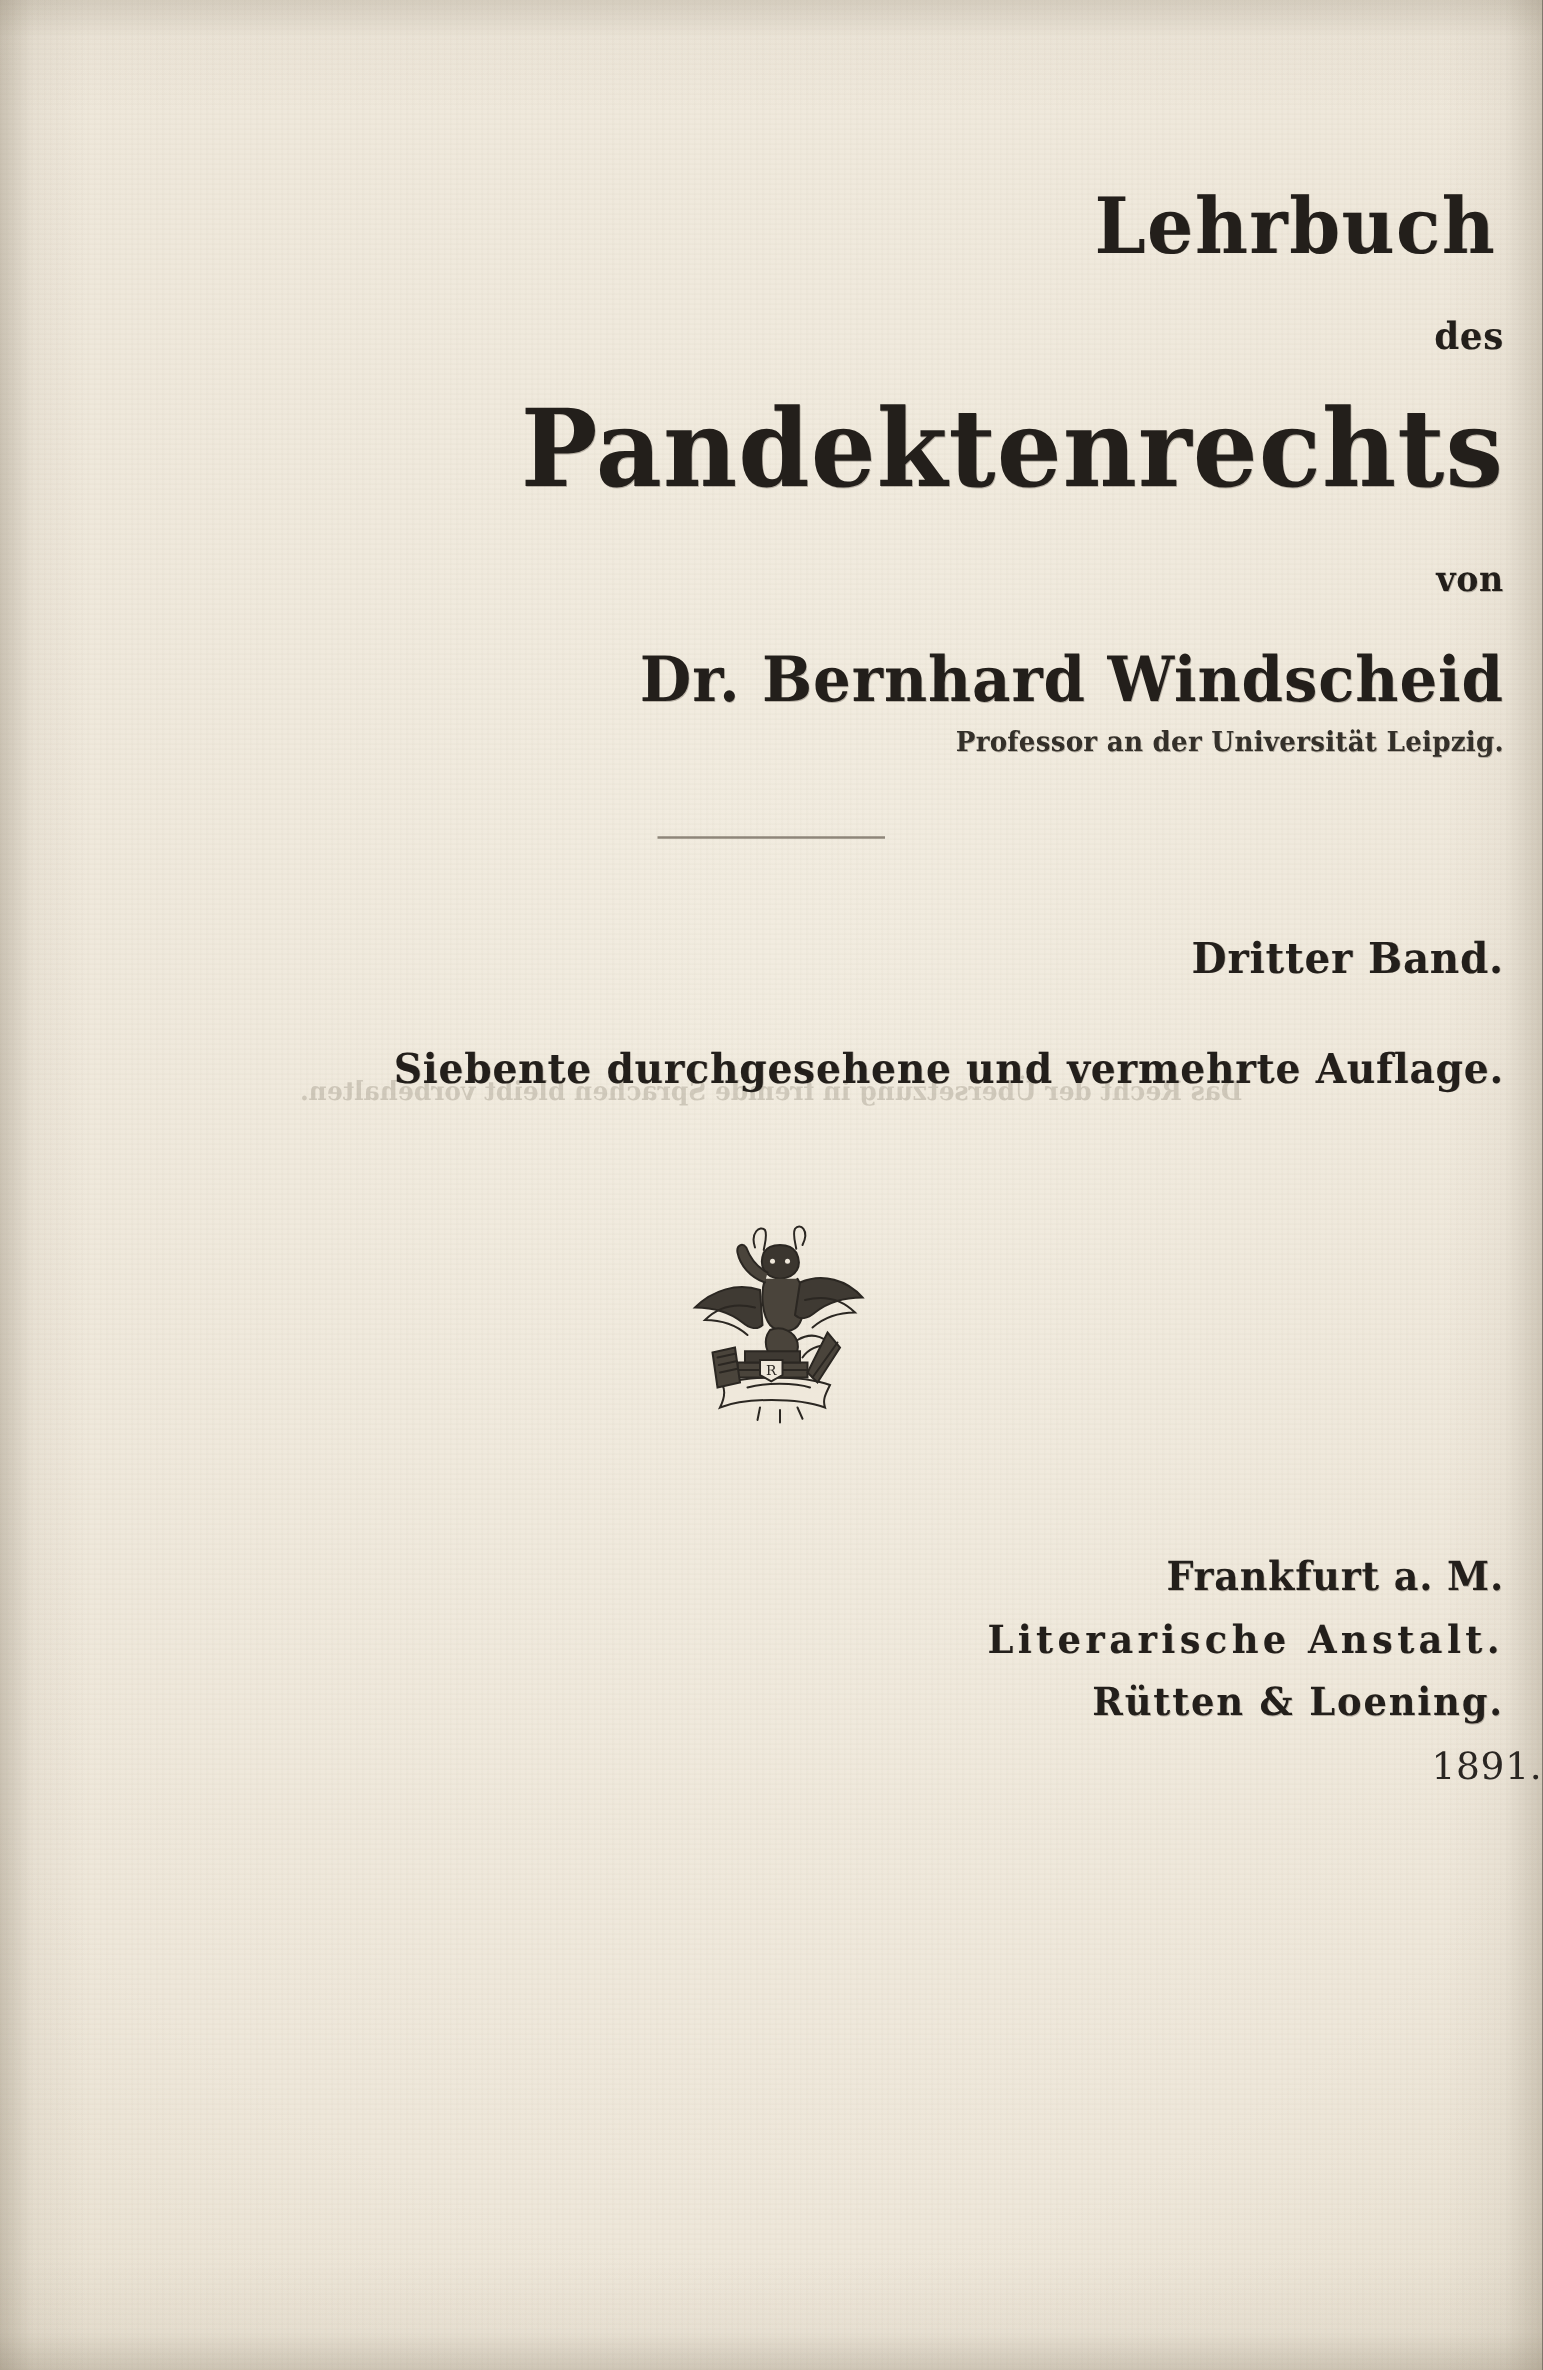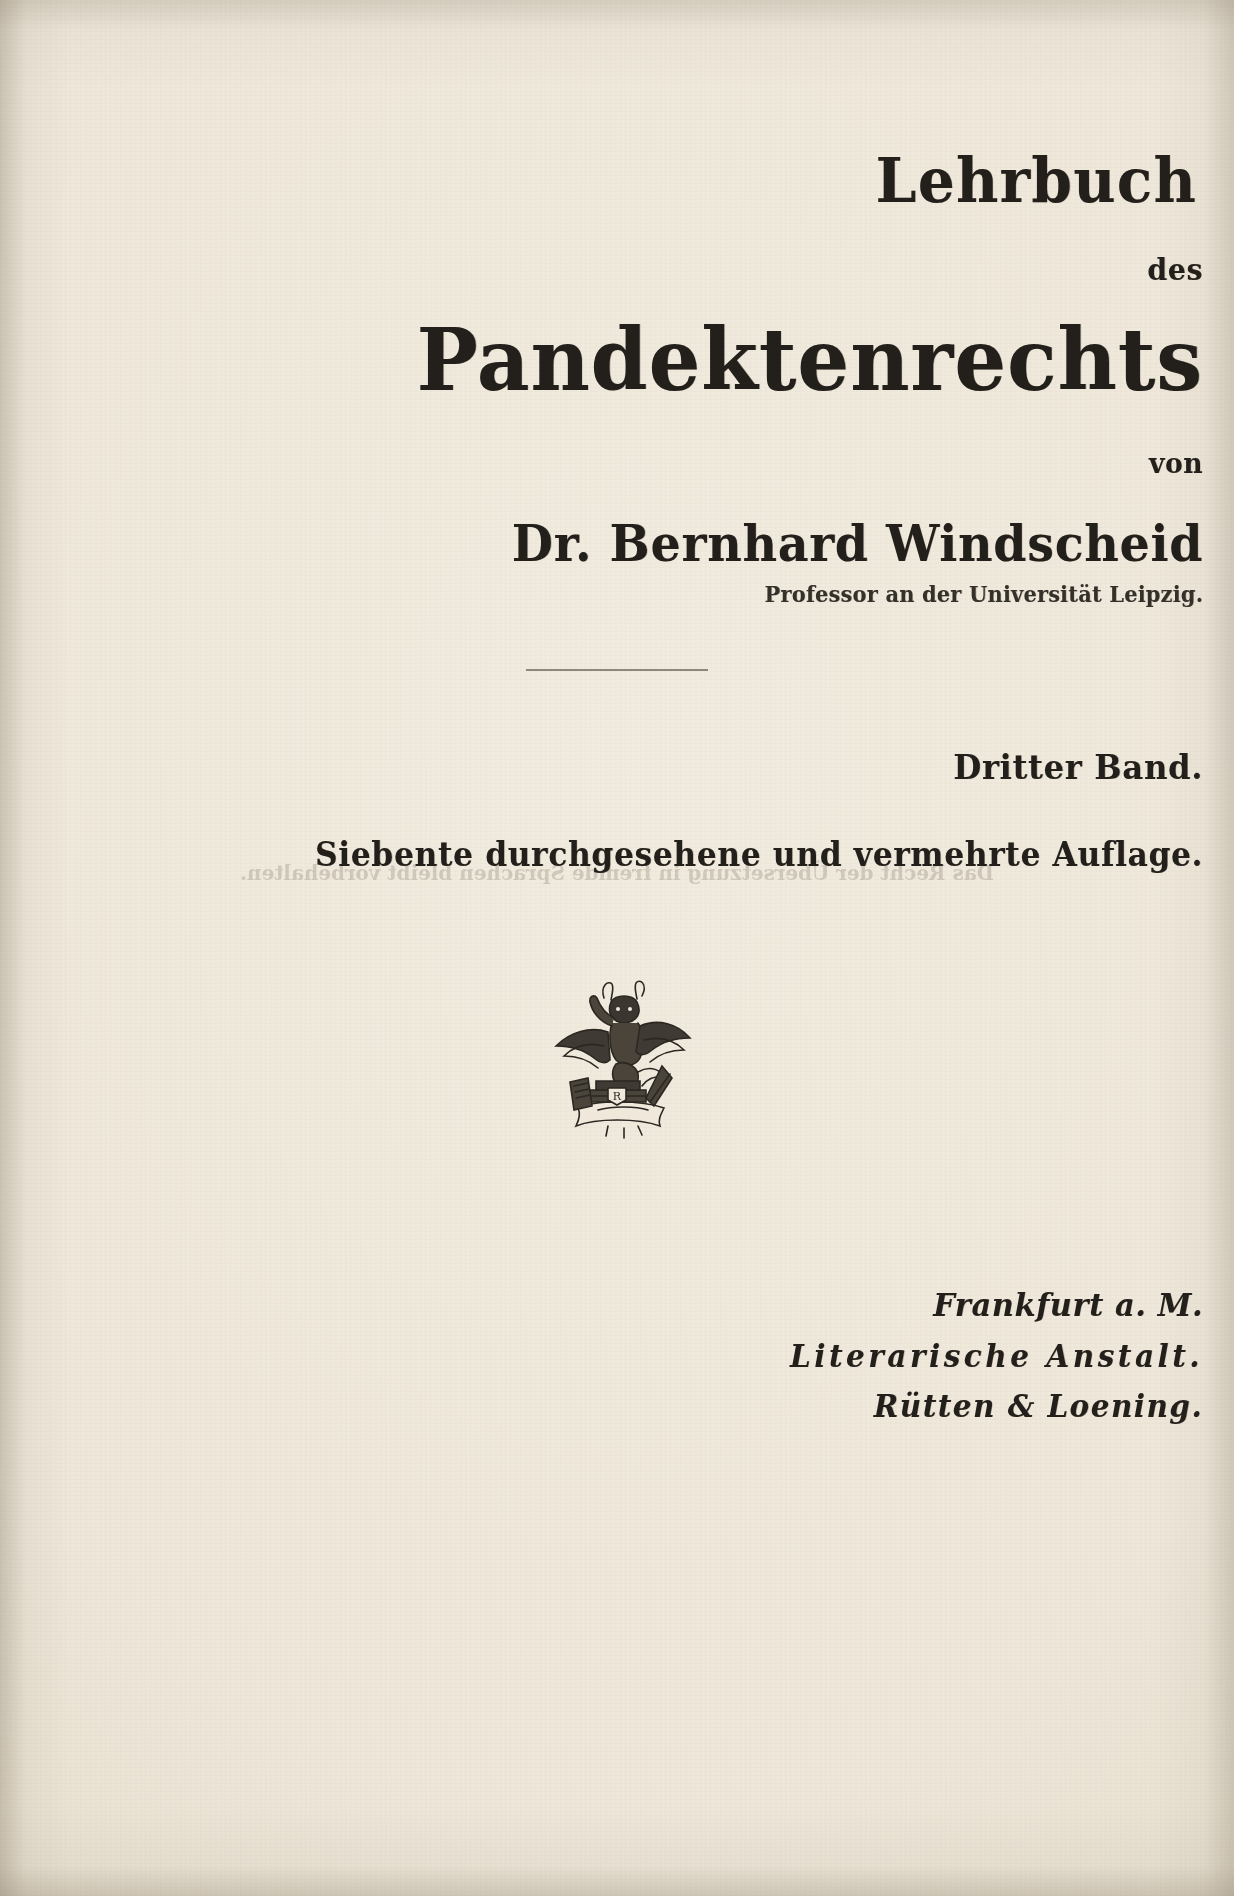--- a/index.html
+++ b/index.html
@@ -135,22 +135,21 @@
   }
 
   .emblem {
     margin: 86px auto 0;
     width: 210px;
     height: 210px;
   }
   .emblem svg { display: block; width: 100%; height: 100%; }
 
   .imprint {
-    margin-top: 116px;
-    font-style: italic;
+    margin-top: 72px;
   }
   .imprint .line1 {
     font-size: 32px;
     letter-spacing: 0.02em;
     transform: scaleX(0.95);
   }
   .imprint .line2 {
     margin-top: 14px;
     font-size: 31px;
     letter-spacing: 0.12em;
@@ -240,16 +239,17 @@
           <path d="M96 128 L114 128 L114 140 L105 145 L96 140 Z" fill="#efe8db"></path>
         </g>
         <text x="105" y="140" text-anchor="middle" font-family="DejaVu Serif, serif" font-size="11" fill="#2b2722">R</text>
       </svg>
     </div>
 
     <div class="imprint">
       <div class="fraktur line1">Frankfurt a. M.</div>
       <div class="fraktur line2">Literarische Anstalt.</div>
       <div class="fraktur line3">Rütten &amp; Loening.</div>
+      <div class="line4">1891.</div>
     </div>
 
   </div>
 </div>
 
 </body></html>

